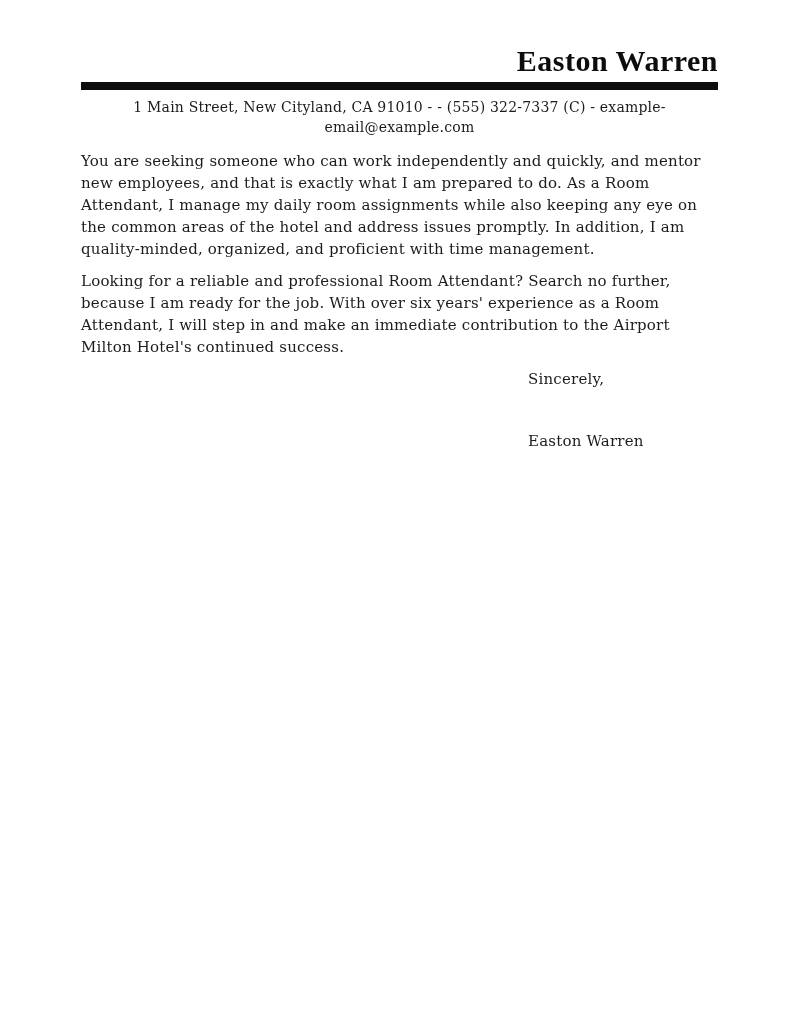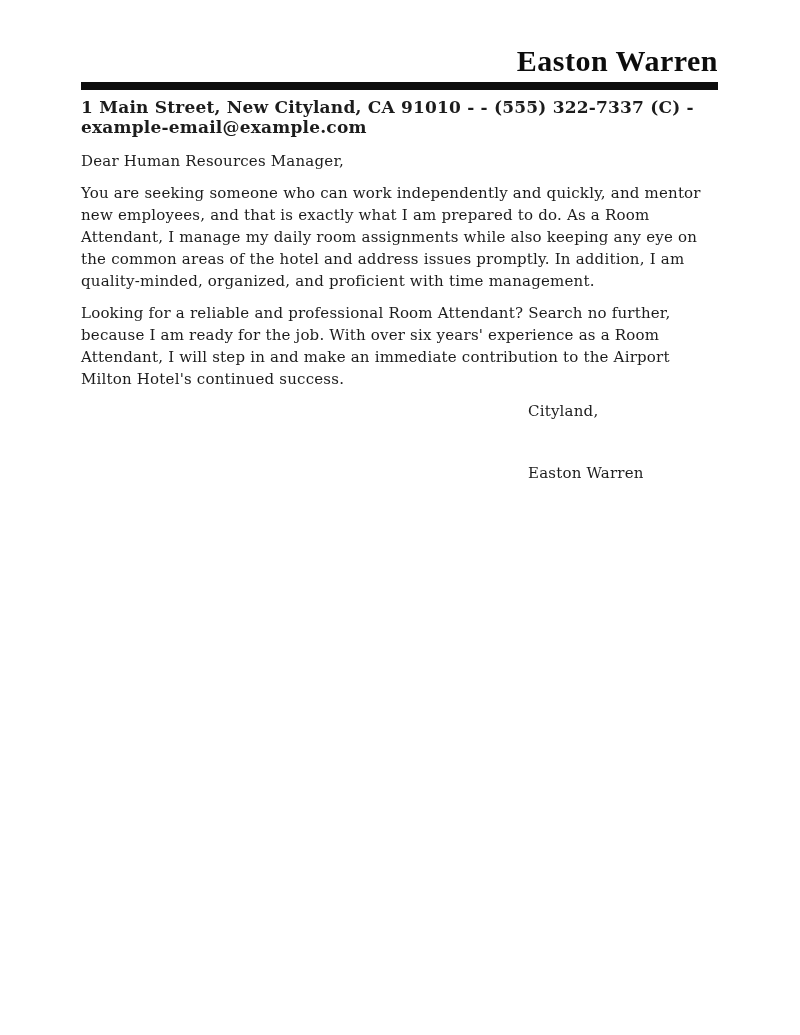--- a/index.html
+++ b/index.html
@@ -38,23 +38,23 @@
     color: var(--ink);
   }
   .double-rule {
     margin-top: 4px;
     height: 3px;
     border-top: 4px solid var(--ink);
     border-bottom: 4px solid var(--ink);
   }
   .contact-line {
     margin-top: 7px;
-    text-align: left;
-    font-size: 17px;
-    font-weight: 700;
+    text-align: center;
+    font-size: 14px;
+    font-weight: 400;
     letter-spacing: 0.2px;
     line-height: 20px;
     color: var(--text);
   }
   
   .letter-body {
     padding: 13px 82px 0 81px;
     font-size: 15px;
     line-height: 22px;
     letter-spacing: 0.2px;
@@ -77,23 +77,22 @@
 
 <div class="page">
 
   <header class="letter-header">
     <h1 class="author-name">Easton Warren</h1>
     <div class="double-rule"></div>
     <div class="contact-line">1 Main Street, New Cityland, CA 91010 - - (555) 322-7337 (C) - example-email@example.com</div>
   </header>
 
   <main class="letter-body">
-    <p class="salutation">Dear Human Resources Manager,</p>
     <p>You are seeking someone who can work independently and quickly, and mentor new employees, and that is exactly what I am prepared to do. As a Room Attendant, I manage my daily room assignments while also keeping any eye on the common areas of the hotel and address issues promptly. In addition, I am quality-minded, organized, and proficient with time management.</p>
     <p>Looking for a reliable and professional Room Attendant? Search no further, because I am ready for the job. With over six years' experience as a Room Attendant, I will step in and make an immediate contribution to the Airport Milton Hotel's continued success.</p>
 
     <div class="signoff">
-      <p class="closing">Cityland,</p>
+      <p class="closing">Sincerely,</p>
       <p class="signature">Easton Warren</p>
     </div>
   </main>
 
 </div>
 
 </body></html>

